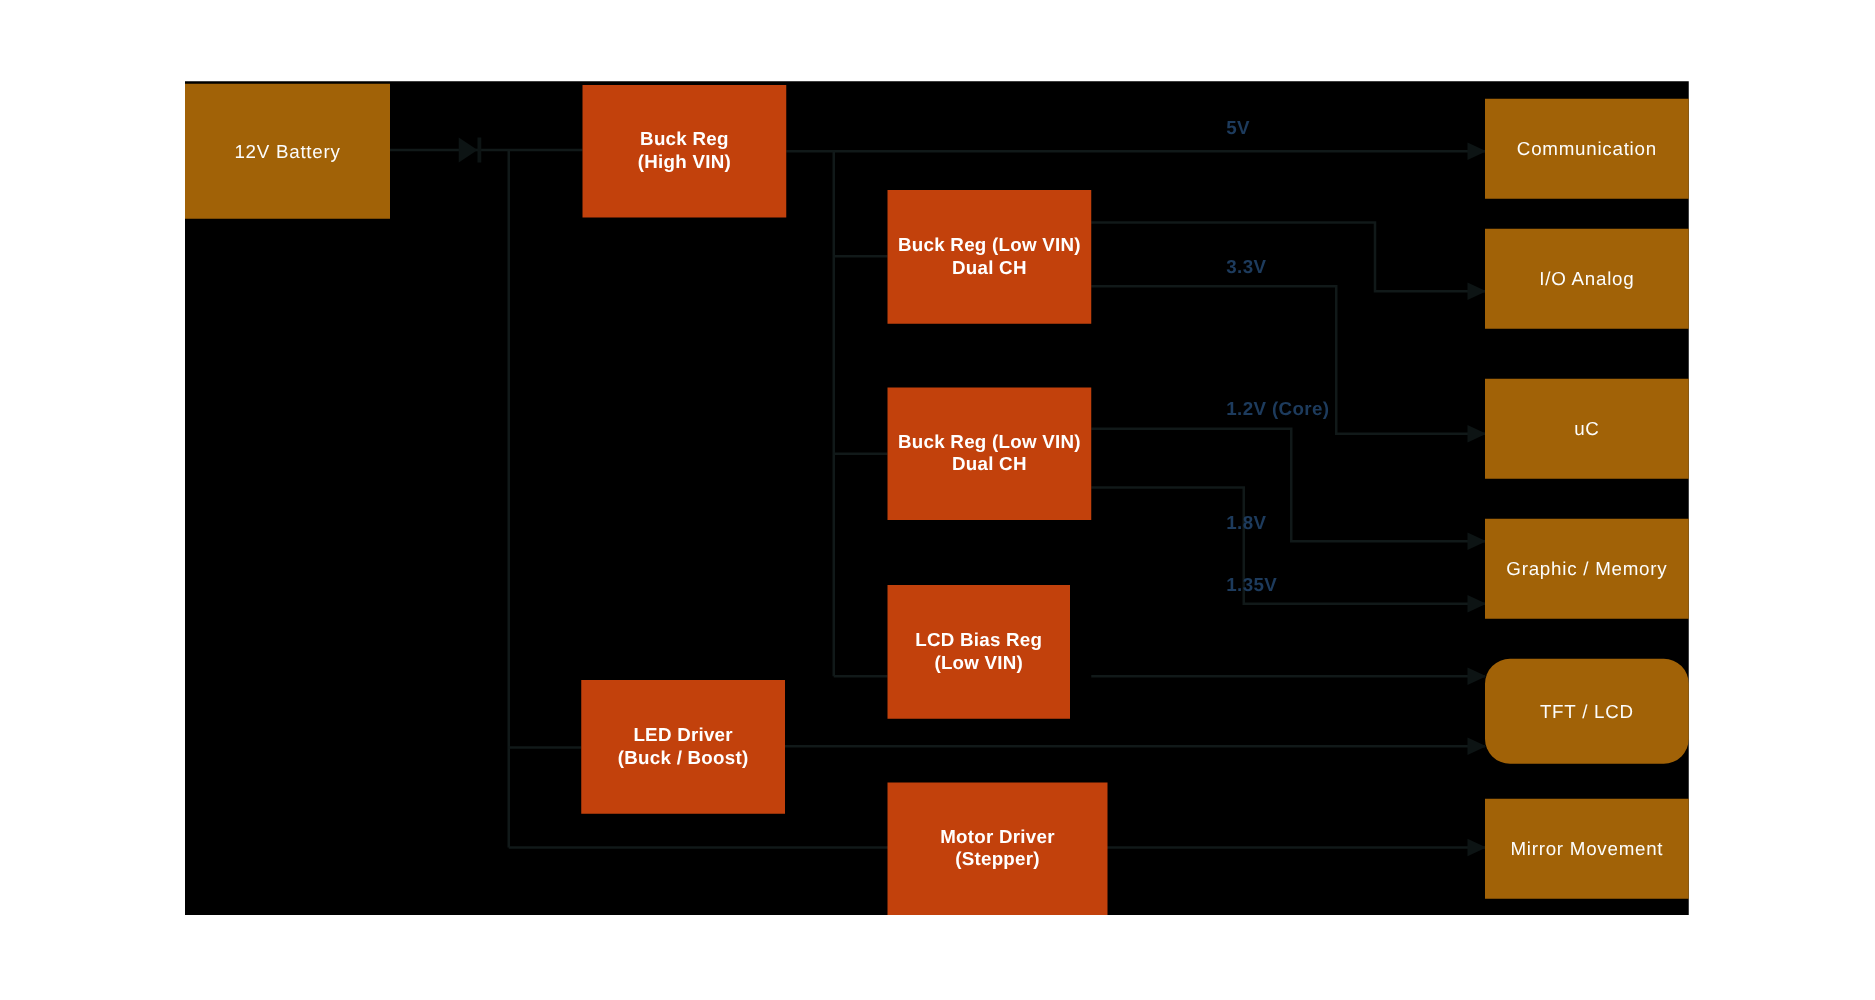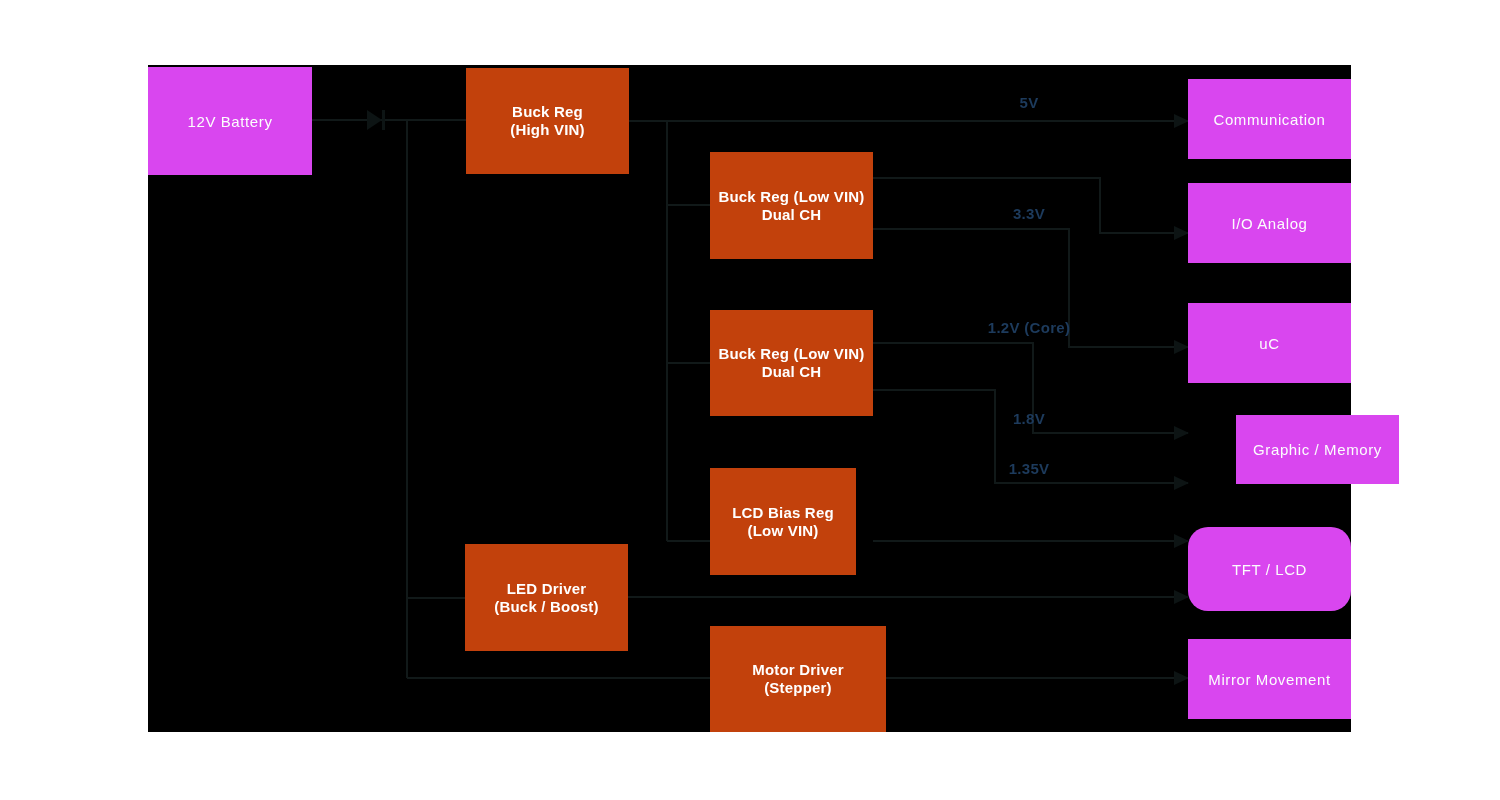--- a/index.html
+++ b/index.html
@@ -34,58 +34,58 @@
     position: absolute;
     display: flex;
     flex-direction: column;
     align-items: center;
     justify-content: center;
     text-align: center;
     box-sizing: border-box;
   }
   .box span { display: block; }
   .src-box, .load-box {
-    background: #d946ef;
+    background: #a16207;
     color: #fcfdfd;
     font-size: 15px;
     font-weight: 400;
     letter-spacing: 0.6px;
     line-height: 19px;
   }
   .reg-box {
     background: #c2410c;
     color: #ffffff;
     font-size: 15px;
     font-weight: 700;
     letter-spacing: 0.2px;
     line-height: 18px;
   }
   .rail-label {
     position: absolute;
-    left: 801px;
+    left: 833px;
     width: 160px;
-    text-align: center;
+    text-align: left;
     color: #1d3b5d;
     font-size: 15px;
     font-weight: 700;
     letter-spacing: 0.3px;
     line-height: 15px;
   }
   
   .b-battery   { left: 0px;    top: 2px;   width: 164px; height: 108px; }
   .b-buckhigh  { left: 318px;  top: 3px;   width: 163px; height: 106px; }
   .b-low1      { left: 562px;  top: 87px;  width: 163px; height: 107px; }
   .b-low2      { left: 562px;  top: 245px; width: 163px; height: 106px; }
   .b-lcdbias   { left: 562px;  top: 403px; width: 146px; height: 107px; }
   .b-led       { left: 317px;  top: 479px; width: 163px; height: 107px; }
   .b-motor     { left: 562px;  top: 561px; width: 176px; height: 106px; }
   .b-load0 { left: 1040px; top: 14px;  width: 163px; height: 80px; text-align: right; }
   .b-load1 { left: 1040px; top: 118px; width: 163px; height: 80px; }
   .b-load2 { left: 1040px; top: 238px; width: 163px; height: 80px; }
-  .b-load3 { left: 1040px; top: 350px; width: 163px; height: 69px; margin-left: 48px; }
+  .b-load3 { left: 1040px; top: 350px; width: 163px; height: 80px; }
   .b-load4 { left: 1040px; top: 462px; width: 163px; height: 84px; border-radius: 20px; }
   .b-load5 { left: 1040px; top: 574px; width: 163px; height: 80px; }
   .l-5v   { top: 30px; }
   .l-33v  { top: 141px; }
   .l-12v  { top: 255px; }
   .l-18v  { top: 346px; }
   .l-135v { top: 396px; }
 </style>
 </head>
 <body>

